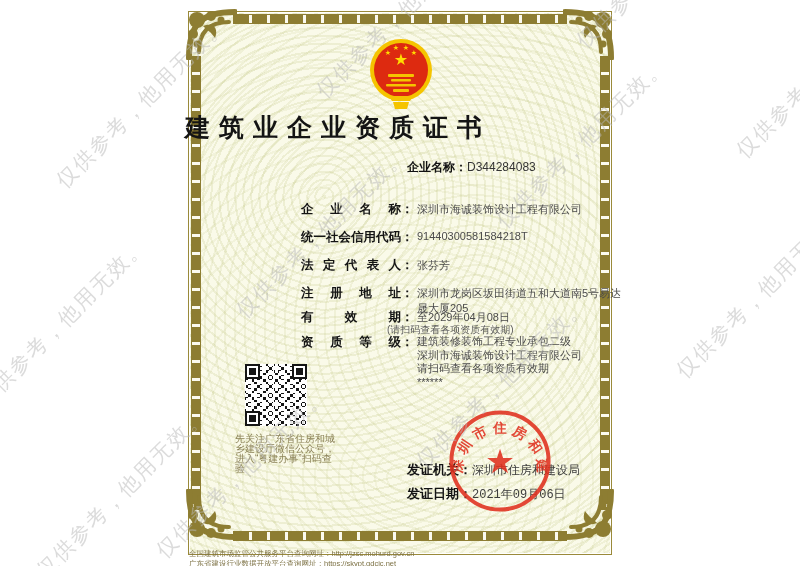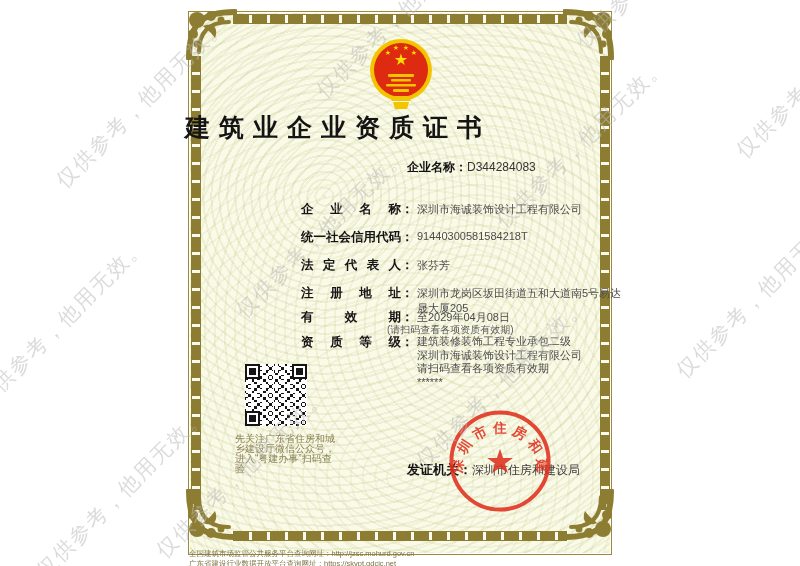--- a/index.html
+++ b/index.html
@@ -204,20 +204,23 @@
   <div class="qr">
     <div class="f tl"></div>
     <div class="f tr"></div>
     <div class="f bl"></div>
   </div>
   <div class="qr-caption">先关注广东省住房和城乡建设厅微信公众号，进入“粤建办事”扫码查验</div>
 
   <div class="issue-row" style="top:453px">
     <span class="lab">发证机关：</span><span class="val">深圳市住房和建设局</span>
   </div>
+  <div class="issue-row" style="top:477px">
+    <span class="lab">发证日期：</span><span class="val">2021年09月06日</span>
+  </div>
 
   <svg class="seal" viewBox="0 0 120 120">
     <defs>
       <path id="sealArc" d="M 18 80 A 43 43 0 1 1 102 80" fill="none"></path>
     </defs>
     <circle cx="60" cy="60" r="55" fill="none" stroke="#e0301e" stroke-width="4.5"></circle>
     <text font-size="15.5" fill="#e0301e" font-weight="bold">
       <textPath href="#sealArc" startOffset="6" textLength="183" lengthAdjust="spacing">深圳市住房和建设局</textPath>
     </text>
     <text x="60" y="74" font-size="38" text-anchor="middle" fill="#e0301e">★</text>

